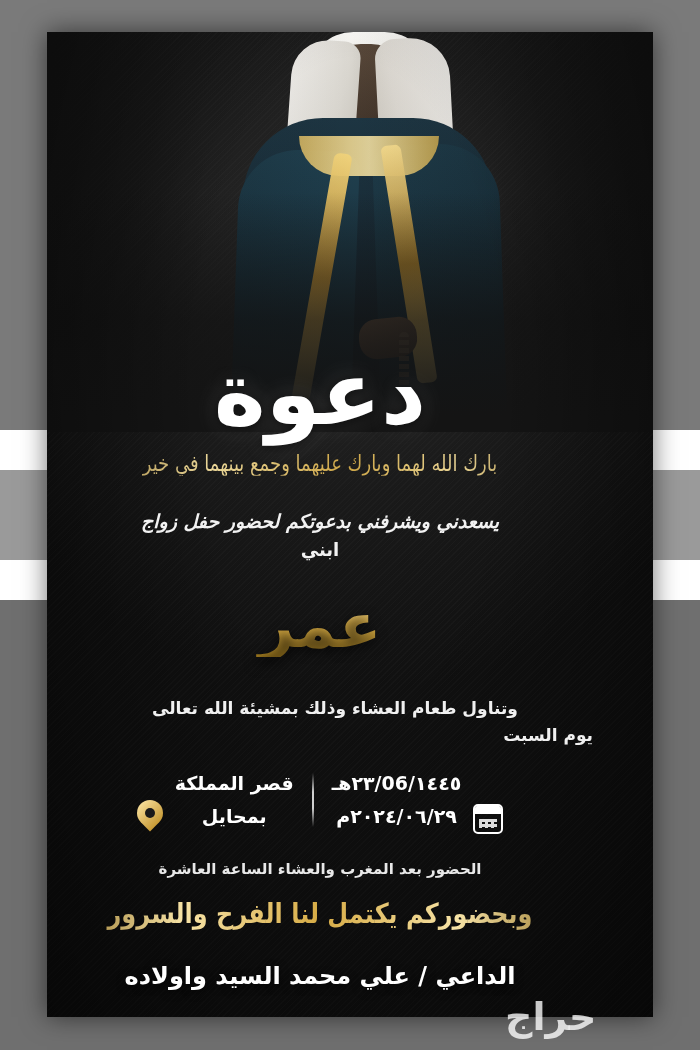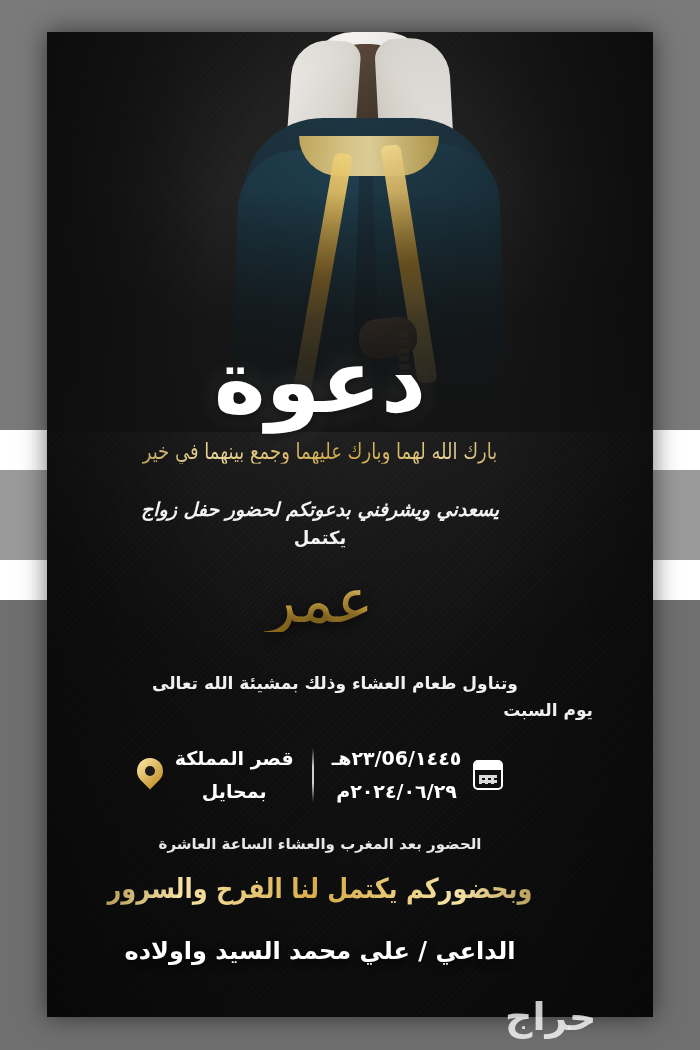--- a/index.html
+++ b/index.html
@@ -166,21 +166,21 @@
   .photo .side-fade {
     position: absolute;
     inset: 0;
     background: linear-gradient(90deg, #141414 0%, rgba(20,20,20,0.1) 26%, rgba(20,20,20,0) 50%, rgba(20,20,20,0.1) 74%, #141414 100%);
   }
 
   
   .content {
     position: absolute;
     left: 0;
-    top: 288px;
+    top: 300px;
     width: 546px;
     text-align: center;
     color: #ffffff;
     z-index: 3;
   }
 
   .dawa {
     font-family: "DejaVu Sans", sans-serif;
     font-size: 88px;
     line-height: 1;
@@ -212,24 +212,24 @@
     line-height: 1.9;
     font-style: italic;
   }
   .invite-sub {
     font-size: 18px;
     font-weight: 700;
     color: #f2f2f2;
   }
 
   .groom-name {
-    margin-top: 22px;
+    margin-top: 35px;
     font-size: 62px;
     line-height: 1;
-    font-weight: 400;
+    font-weight: 700;
     color: #e0b755;
     background: linear-gradient(180deg, #f7e7ad 0%, #d9ae48 45%, #a8801f 100%);
     -webkit-background-clip: text;
     background-clip: text;
     -webkit-text-fill-color: transparent;
     text-shadow: 0 3px 12px rgba(0,0,0,0.6);
   }
 
   .meal-line {
     margin-top: 34px;
@@ -251,21 +251,21 @@
     margin-top: 22px;
     display: flex;
     flex-direction: row;
     align-items: center;
     justify-content: center;
     gap: 0px;
   }
   .detail-block {
     display: flex;
     flex-direction: row;
-    align-items: center;
+    align-items: flex-end;
     gap: 12px;
     padding: 0 18px;
   }
   .detail-text { text-align: center; }
   .detail-text .l1,
   .detail-text .l2 {
     font-size: 19px;
     font-weight: 700;
     color: #ffffff;
     line-height: 1.75;
@@ -385,21 +385,21 @@
     <div class="fade"></div>
   </div>
 
   <div class="content">
 
     <div class="dawa">دعوة</div>
 
     <div class="basmala">بارك الله لهما وبارك عليهما وجمع بينهما في خير</div>
 
     <div class="invite-line">يسعدني ويشرفني بدعوتكم لحضور حفل زواج</div>
-    <div class="invite-sub">يكتمل</div>
+    <div class="invite-sub">ابني</div>
 
     <div class="groom-name">عمر</div>
 
     <div class="meal-line">وتناول طعام العشاء وذلك بمشيئة الله تعالى</div>
     <div class="day-line">يوم السبت</div>
 
     <div class="details">
 
       <div class="detail-block">
         <div class="cal-icon"></div>

